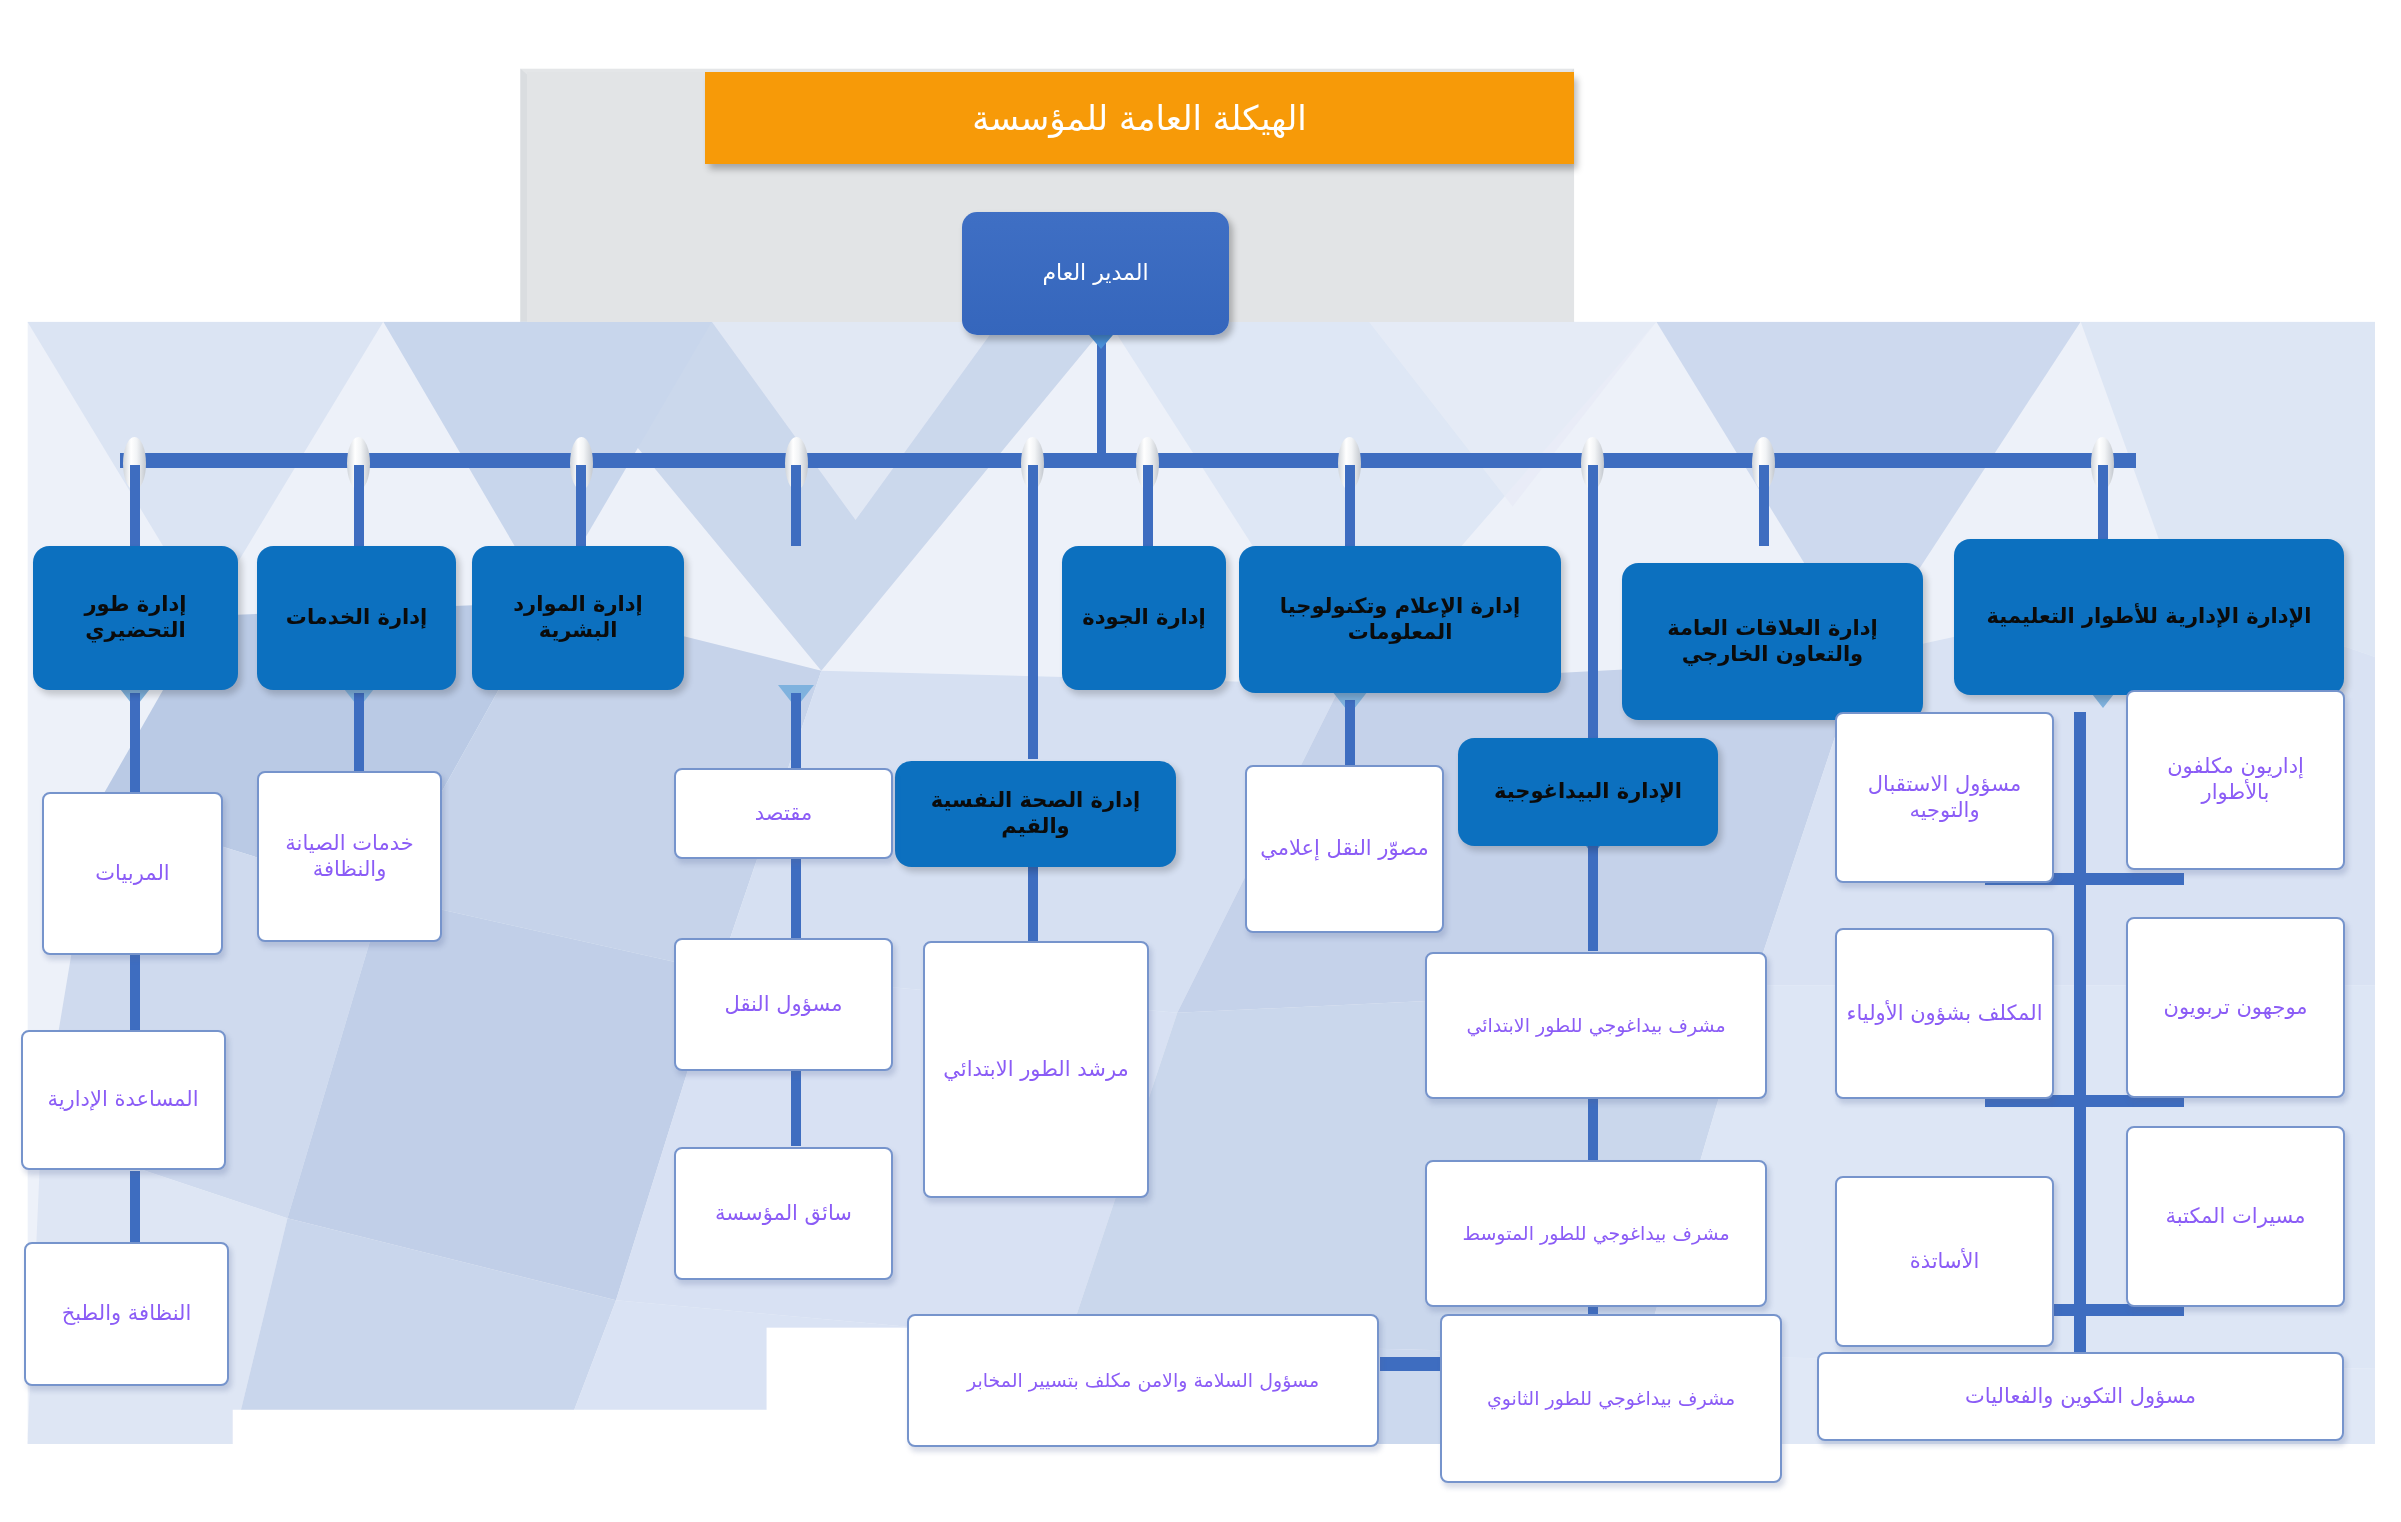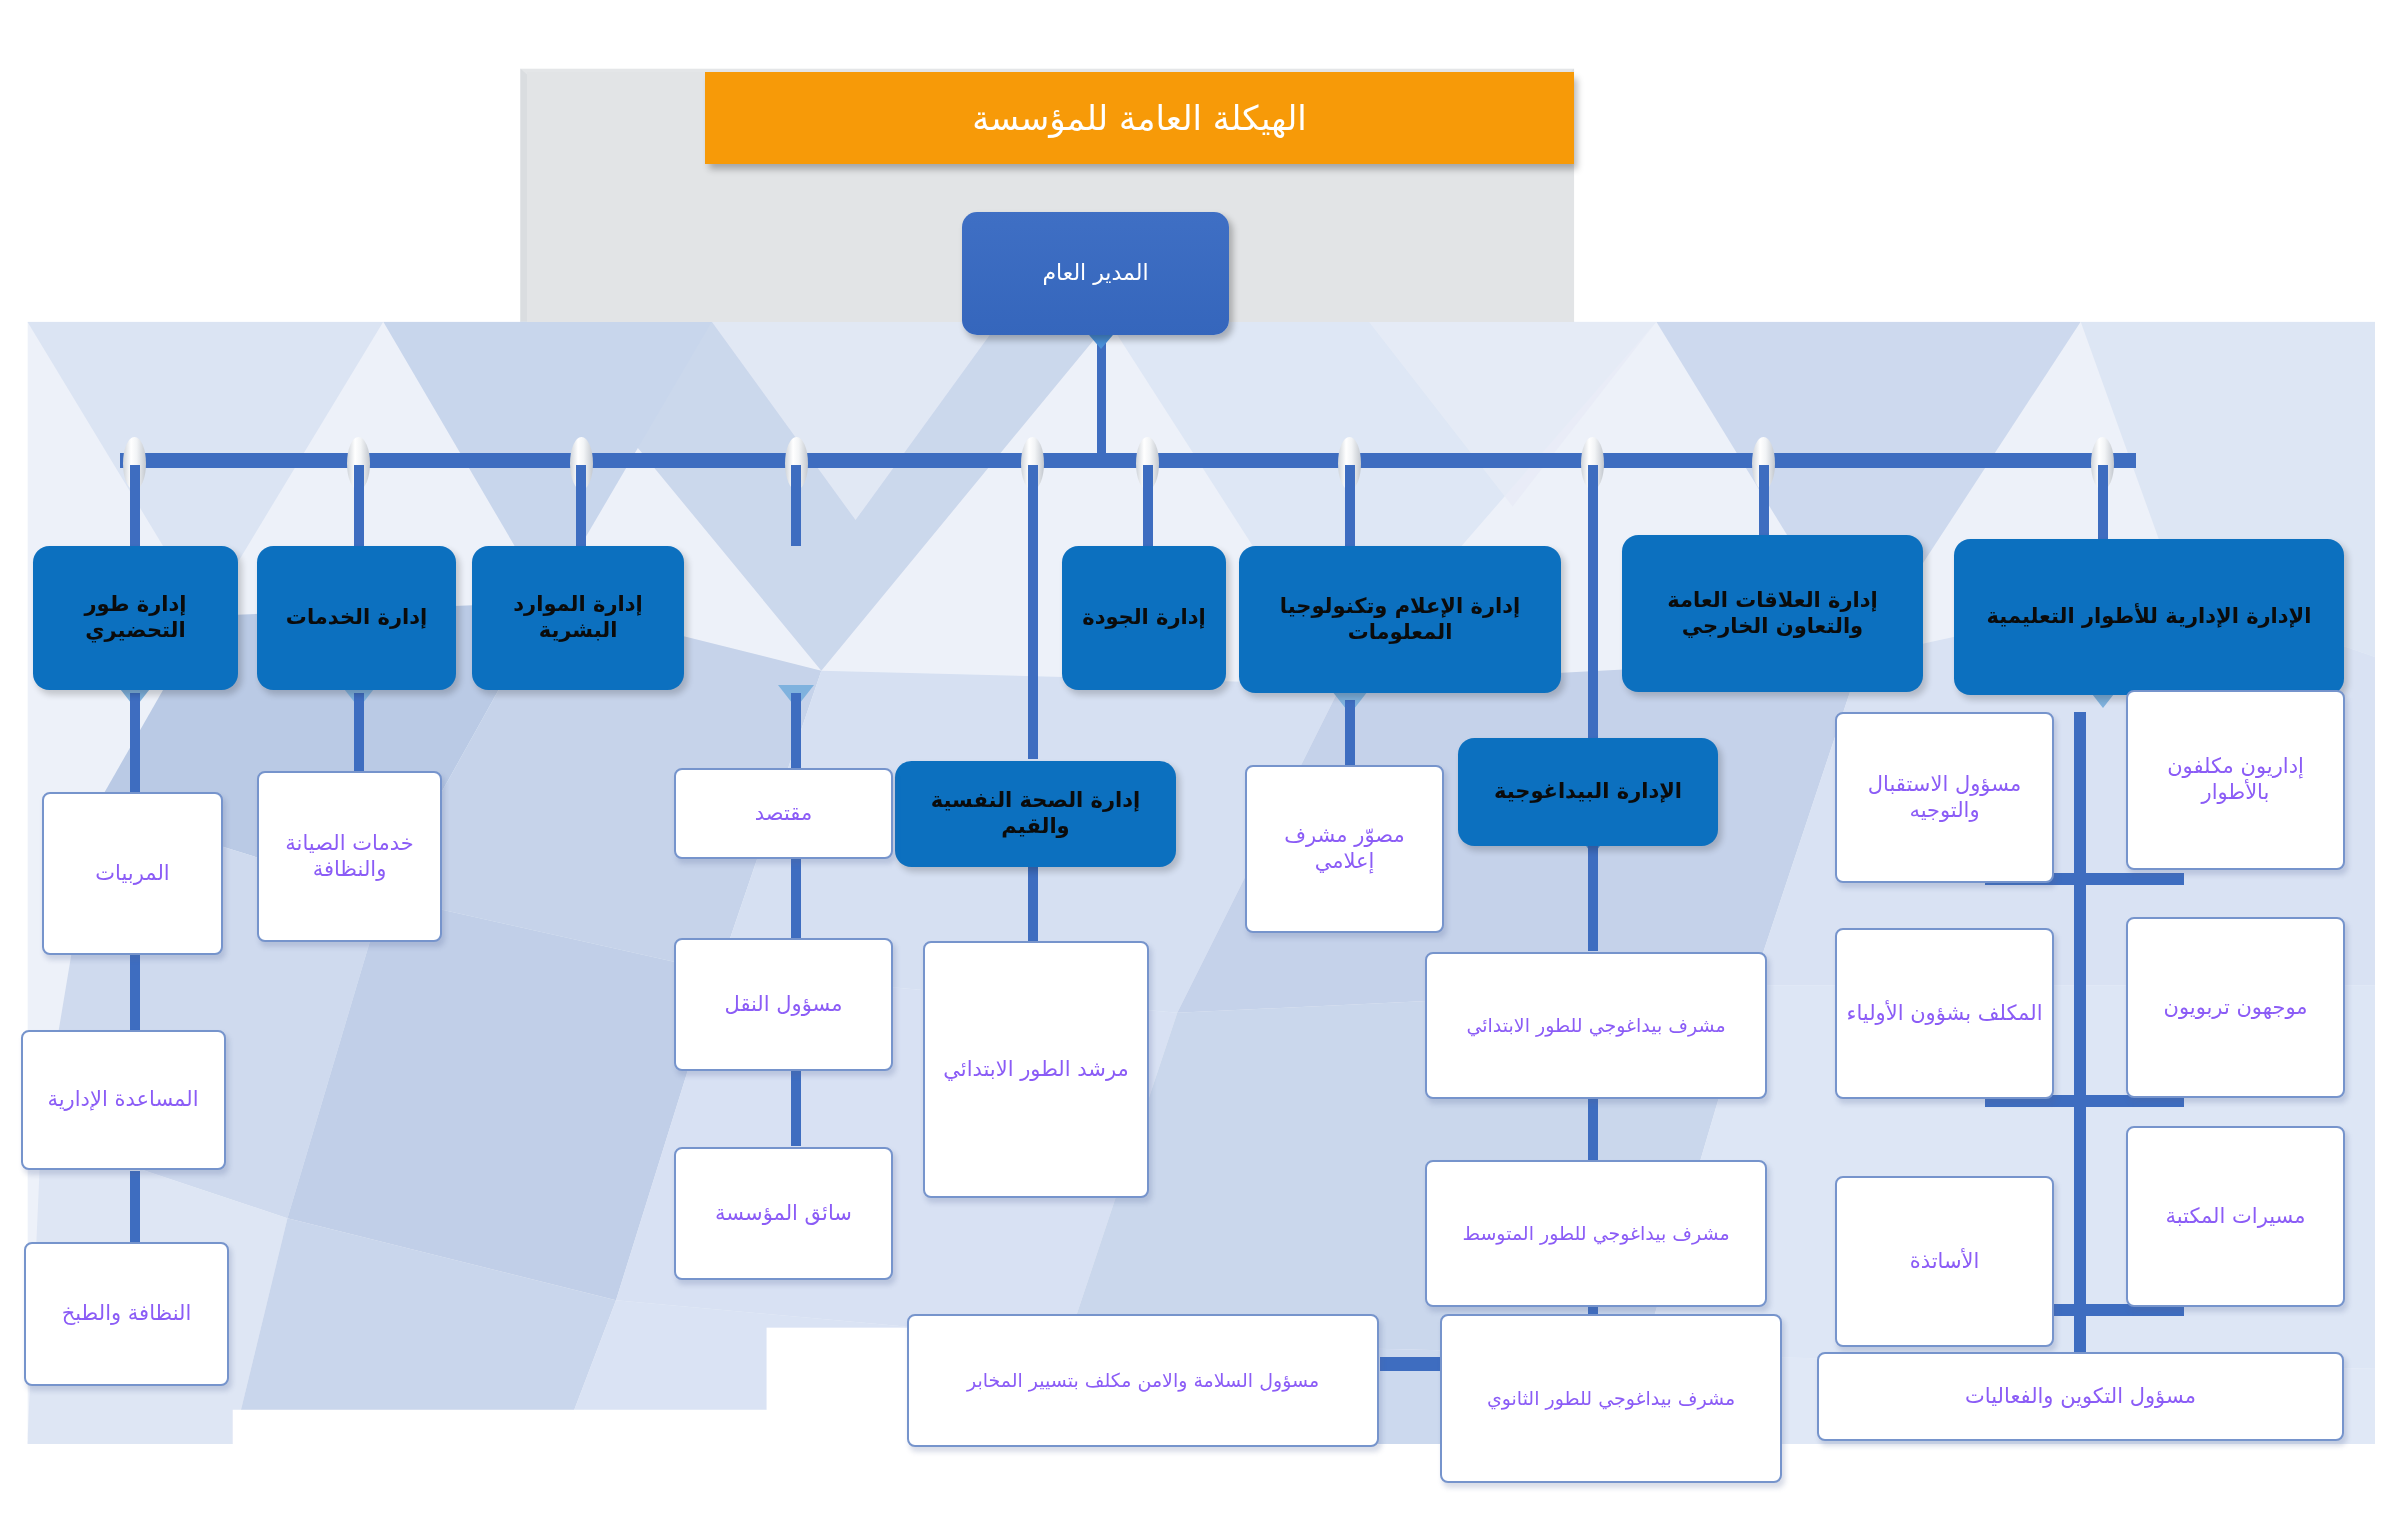--- a/index.html
+++ b/index.html
@@ -210,21 +210,21 @@
 
 
   <div class="node n-dept" style="left:1062px;top:546px;width:164px;height:144px;">
     <span>إدارة الجودة</span>
   </div>
 
   <div class="node n-dept" style="left:1239px;top:546px;width:322px;height:147px;">
     <span>إدارة الإعلام وتكنولوجيا المعلومات</span>
   </div>
 
-  <div class="node n-dept" style="left:1622px;top:535px;width:301px;height:157px;">
+  <div class="node n-dept" style="left:1622px;top:563px;width:301px;height:157px;">
     <span>إدارة العلاقات العامة والتعاون الخارجي</span>
   </div>
 
   <div class="node n-dept" style="left:1954px;top:539px;width:390px;height:156px;">
     <span>الإدارة الإدارية للأطوار التعليمية</span>
   </div>
 
   <div class="node n-dept" style="left:895px;top:761px;width:281px;height:106px;">
     <span>إدارة الصحة النفسية والقيم</span>
   </div>
@@ -259,21 +259,21 @@
 
   <div class="node n-leaf" style="left:674px;top:1147px;width:219px;height:133px;">
     <span>سائق المؤسسة</span>
   </div>
 
   <div class="node n-leaf" style="left:923px;top:941px;width:226px;height:257px;">
     <span>مرشد الطور الابتدائي</span>
   </div>
 
   <div class="node n-leaf" style="left:1245px;top:765px;width:199px;height:168px;">
-    <span>مصوّر مشرف إعلامي</span>
+    <span>مصوّر النقل إعلامي</span>
   </div>
 
   <div class="node n-leaf n-small" style="left:1425px;top:952px;width:342px;height:147px;">
     <span>مشرف بيداغوجي للطور الابتدائي</span>
   </div>
 
   <div class="node n-leaf n-small" style="left:1425px;top:1160px;width:342px;height:147px;">
     <span>مشرف بيداغوجي للطور المتوسط</span>
   </div>
 

